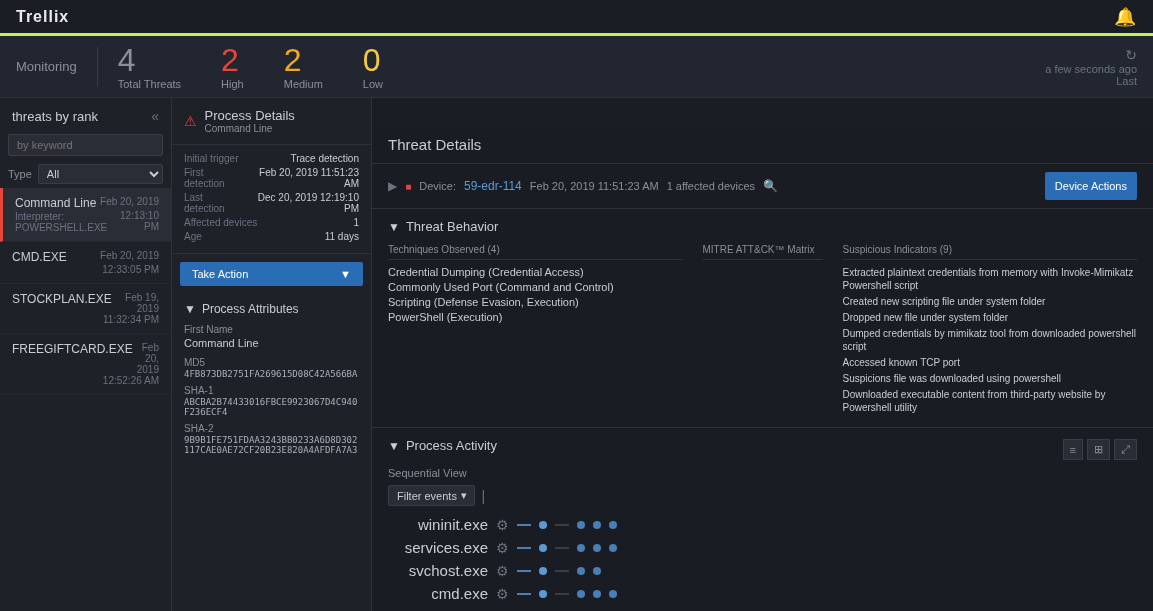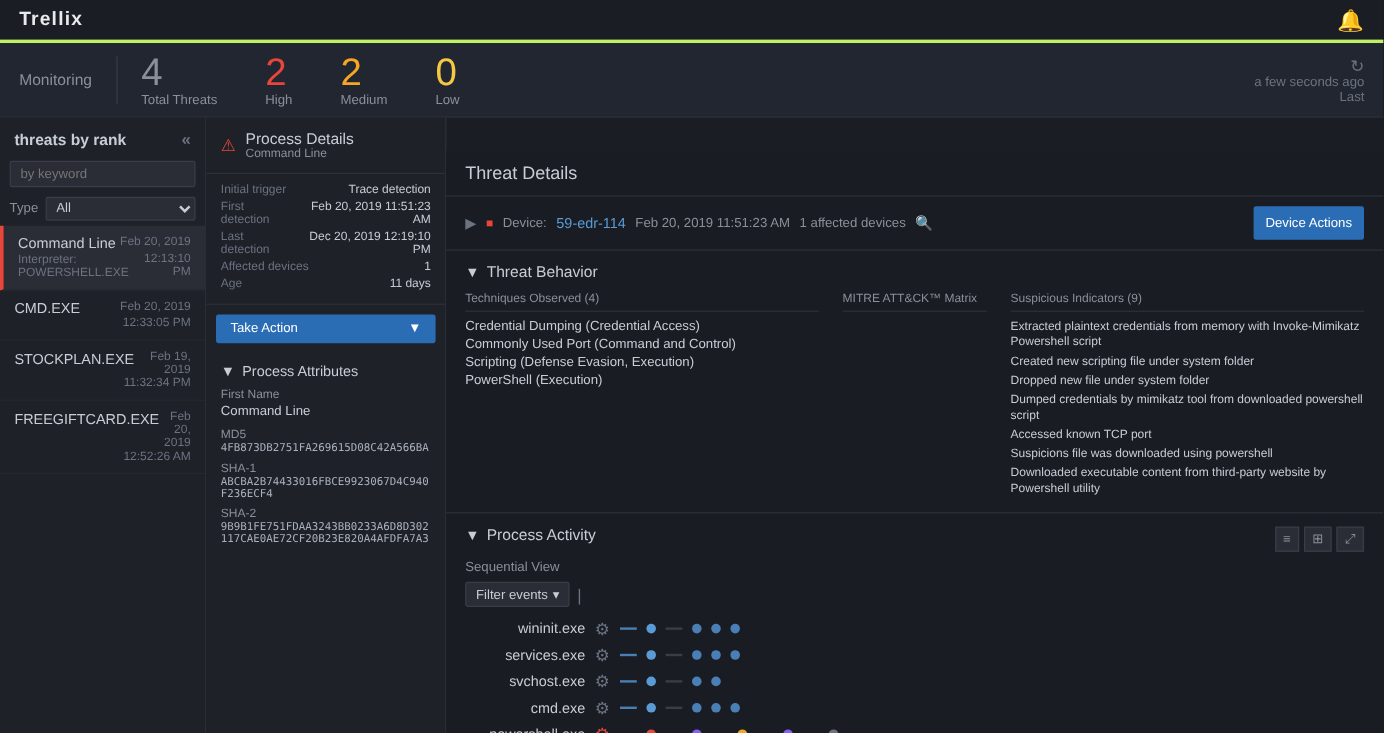--- a/index.html
+++ b/index.html
@@ -19,21 +19,21 @@
     .stat-number.orange { color: #f5a623; }
     .stat-number.yellow { color: #f5c842; }
     .stats-right { margin-left: auto; display: flex; flex-direction: column; align-items: flex-end; color: #6b7280; font-size: 11px; }
     .refresh-icon { color: #6b7280; font-size: 14px; }
 
     
     .main-container { display: flex; height: calc(611px - 36px - 62px); }
 
     
     .sidebar { width: 172px; background: #1e2128; border-right: 1px solid #2d3139; display: flex; flex-direction: column; }
-    .sidebar-title { padding: 10px 12px 6px; color: #c8cdd5; font-size: 13px; font-weight: 700; display: flex; justify-content: space-between; align-items: center; }
+    .sidebar-title { padding: 10px 12px 6px; color: #c8cdd5; font-size: 13px; font-weight: 400; display: flex; justify-content: space-between; align-items: center; }
     .collapse-btn { color: #6b7280; font-size: 14px; cursor: pointer; }
     .sidebar-search { margin: 4px 8px; }
     .sidebar-search input { width: 100%; background: #2a2d36; border: 1px solid #3a3d46; color: #c8cdd5; padding: 4px 8px; font-size: 11px; border-radius: 2px; outline: none; }
     .sidebar-filter { display: flex; align-items: center; padding: 4px 8px; gap: 6px; }
     .sidebar-filter label { color: #8a8f99; font-size: 11px; }
     .sidebar-filter select { background: #2a2d36; border: 1px solid #3a3d46; color: #c8cdd5; font-size: 11px; padding: 2px 4px; border-radius: 2px; flex: 1; }
     .threat-list { flex: 1; overflow-y: auto; }
     .threat-item { padding: 8px 12px; border-bottom: 1px solid #252830; cursor: pointer; }
     .threat-item.active { background: #2a2d36; border-left: 3px solid #e8463a; }
     .threat-item-name { color: #c8cdd5; font-size: 12px; font-weight: 500; }
@@ -84,21 +84,21 @@
 
     
     .activity-section { padding: 10px 16px; }
     .activity-header { display: flex; align-items: center; gap: 6px; margin-bottom: 8px; cursor: pointer; }
     .activity-header h3 { color: #c8cdd5; font-size: 13px; font-weight: 500; }
     .sequential-label { color: #8a8f99; font-size: 11px; margin-bottom: 6px; }
     .filter-bar { display: flex; align-items: center; gap: 6px; margin-bottom: 10px; }
     .filter-btn { background: #2a2d36; border: 1px solid #3a3d46; color: #c8cdd5; padding: 3px 8px; font-size: 11px; border-radius: 2px; cursor: pointer; display: flex; align-items: center; gap: 4px; }
     .process-tree { display: flex; flex-direction: column; gap: 6px; padding-left: 10px; }
     .process-row { display: flex; align-items: center; gap: 8px; }
-    .process-name { color: #c8cdd5; font-size: 12px; width: 90px; text-align: right; }
+    .process-name { color: #c8cdd5; font-size: 15px; width: 90px; text-align: right; }
     .dot { width: 8px; height: 8px; border-radius: 50%; background: #4a7fb5; }
     .dot.active { background: #5b9bd5; }
     .dot.highlight { background: #e8463a; }
     .dot.purple { background: #8b5cf6; }
     .dot.orange { background: #f5a623; }
     .connector { width: 14px; height: 2px; background: #3a3d46; }
     .gear-icon { color: #6b7280; font-size: 14px; }
     .activity-icons { margin-left: auto; display: flex; gap: 4px; }
     .icon-btn { background: #2a2d36; border: 1px solid #3a3d46; color: #8a8f99; padding: 3px 6px; font-size: 11px; cursor: pointer; }
 

